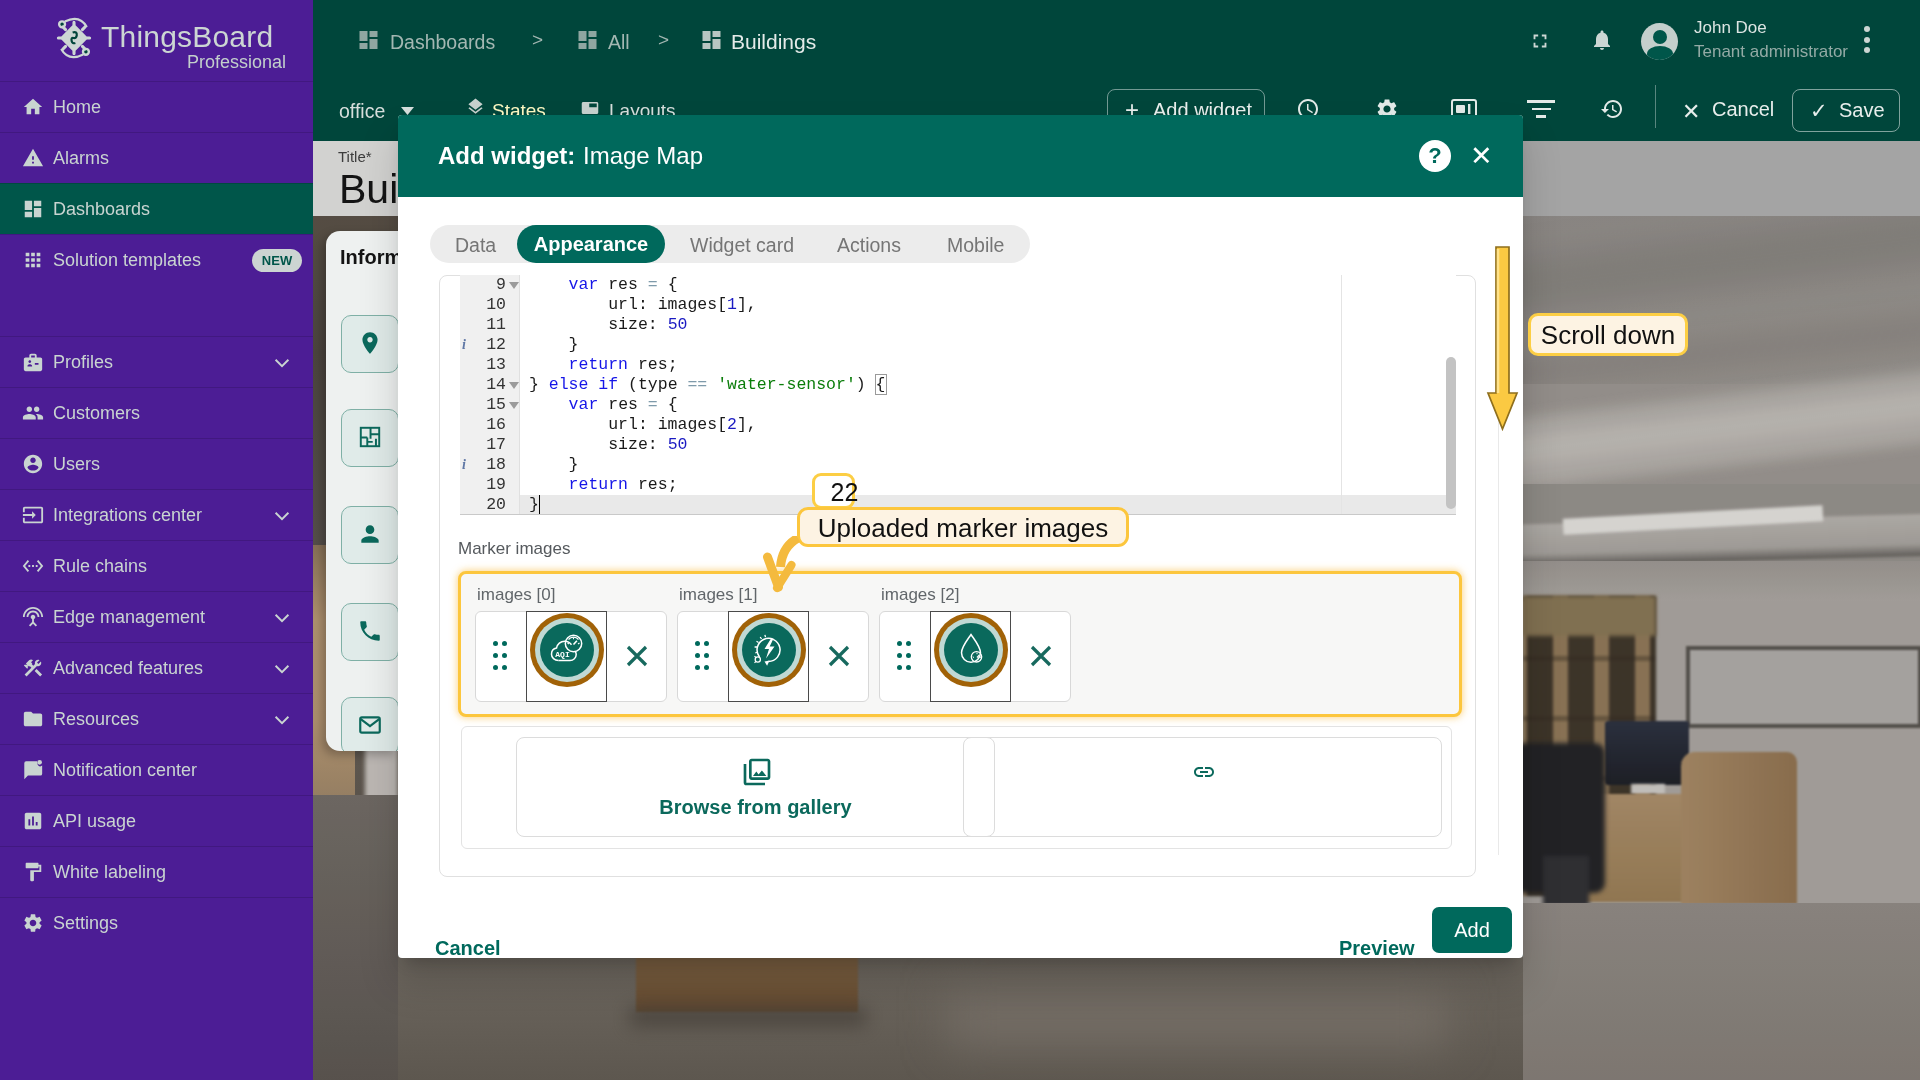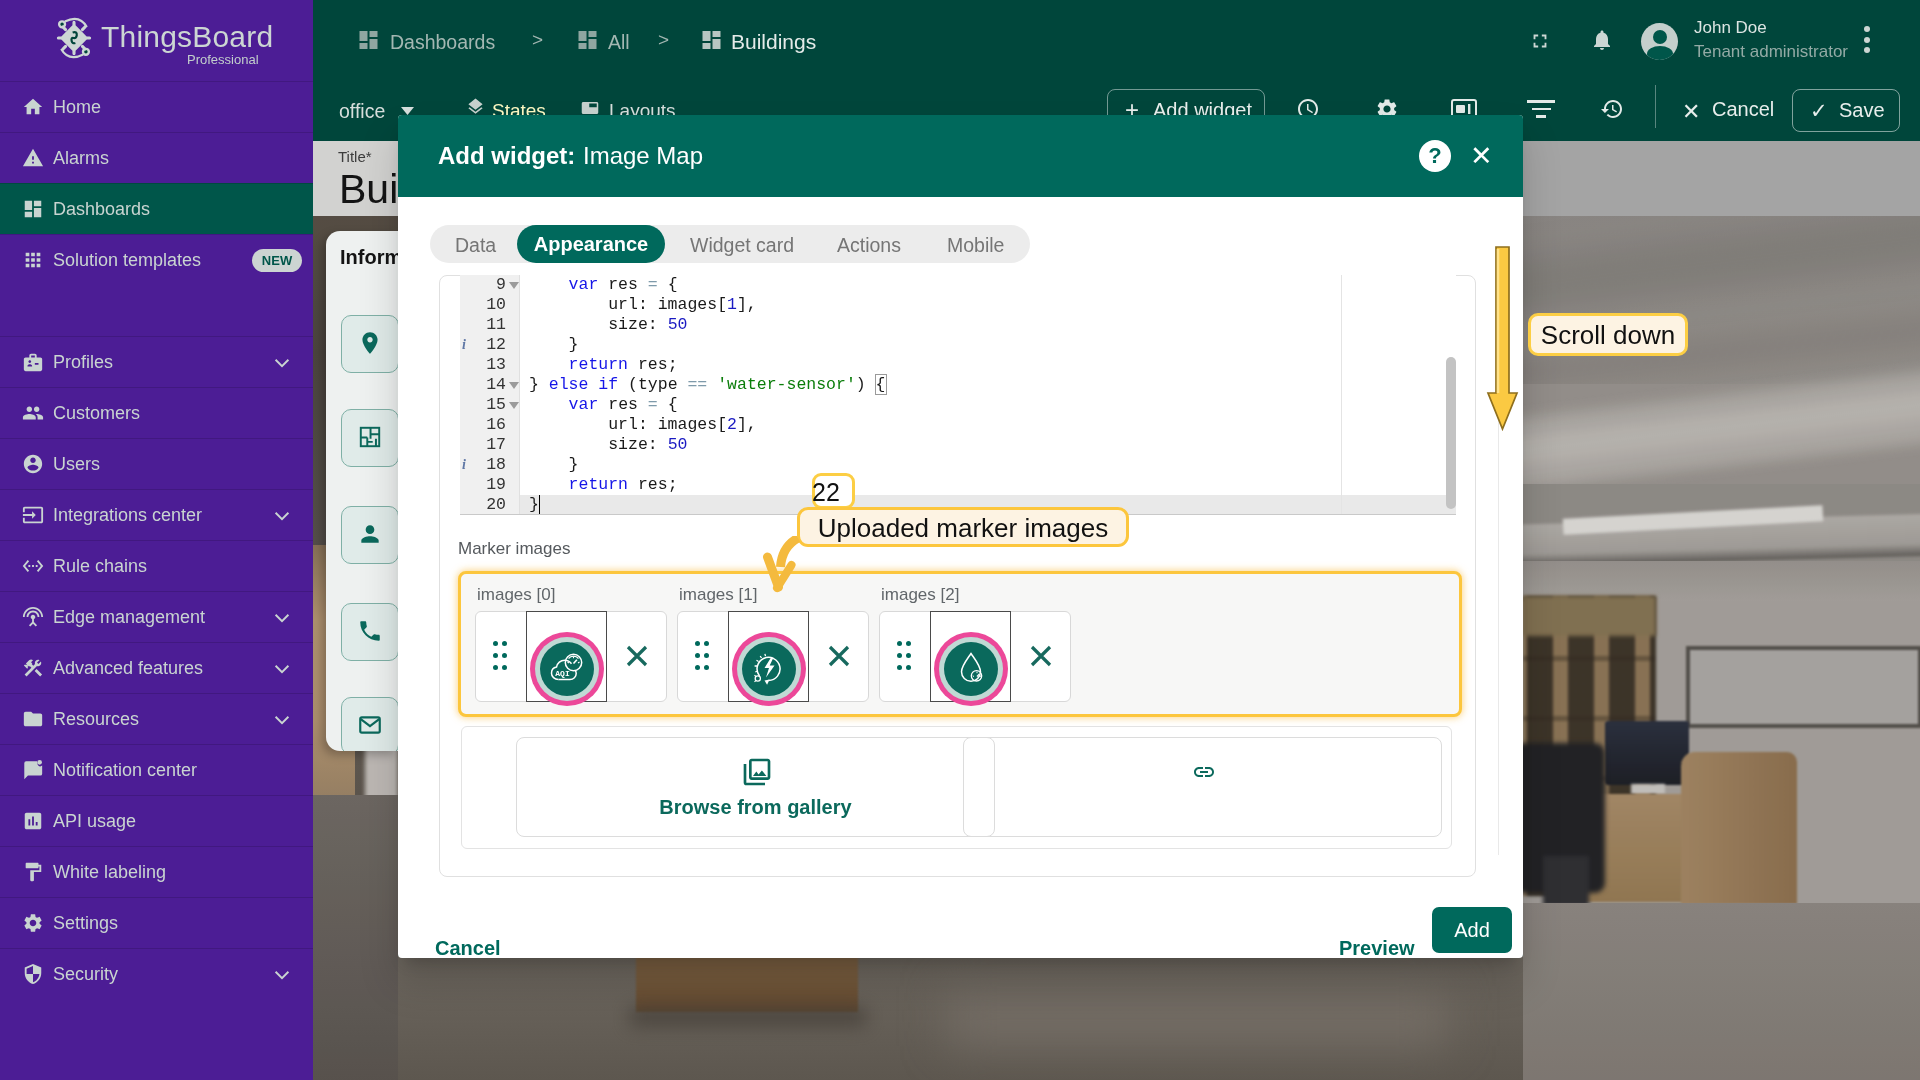--- a/index.html
+++ b/index.html
@@ -42,21 +42,21 @@
   #code .s { color:#0a7d0a; }
   #code .o { color:#7e9aaa; }
   #gutter { line-height:20px; font-family:'Liberation Mono',monospace; }
 
   
   .mcard { position:absolute; top:496px; width:192px; height:91px; background:#fff; border:1px solid #d8d8d8; border-radius:6px; }
   .mlabel { position:absolute; top:470px; font-size:17px; color:#61666a; }
   .dots { position:absolute; left:17px; top:29px; width:16px; height:32px; }
   .dots i { position:absolute; width:5px; height:5px; border-radius:50%; background:#00695C; }
   .ibox { position:absolute; left:50px; top:-1px; width:81px; height:91px; border:1px solid #4a4a4a; background:#fff; }
-  .halo { position:absolute; left:3px; top:20px; width:74px; height:74px; border-radius:50%; background:#ec4899; }
+  .halo { position:absolute; left:3px; top:1px; width:74px; height:74px; border-radius:50%; background:#a16207; }
   .halo2 { position:absolute; left:5px; top:5px; width:64px; height:64px; border-radius:50%; background:#c0d9d4; }
   .core { position:absolute; left:5px; top:5px; width:54px; height:54px; border-radius:50%; background:#0a695c; }
   .xbtn { position:absolute; left:145px; top:28px; width:32px; height:32px; }
 </style>
 </head>
 <body>
   <div class="abs" id="grayband"></div>
   <div class="abs" id="titleblock">
     <div style="position:absolute;left:25px;top:7px;font-size:15px;color:#3c3c3c;">Title*</div>
     <div style="position:absolute;left:26px;top:25px;font-size:41px;font-weight:400;color:#141414;white-space:nowrap;">Buildings</div>
@@ -221,21 +221,21 @@
       </g>
       <g transform="translate(24,24)">
         <g stroke="#cdd7d4" stroke-width="3.4" stroke-linecap="round">
           <path d="M0 -13 v-4 M0 13 v4 M-13 0 h-4 M13 0 h4 M-9.2 -9.2 l-2.8 -2.8 M9.2 9.2 l2.8 2.8 M9.2 -9.2 l2.8 -2.8 M-9.2 9.2 l-2.8 2.8"></path>
         </g>
         <rect x="-11" y="-11" width="22" height="22" rx="4" transform="rotate(45)" fill="#cdd7d4"></rect>
         <path d="M-1.5 -6 q5 -1.5 4.5 3 q-0.5 3.5 -3.5 3 q-3 -.5 -2 3.5 q.8 3 4 2" fill="none" stroke="#00463B" stroke-width="2.4"></path>
       </g>
     </svg>
     <div class="abs" style="left:101px;top:20px;font-size:30px;font-weight:400;color:#ccd6d3;letter-spacing:0.2px;">ThingsBoard</div>
-    <div class="abs" style="left:187px;top:52px;font-size:13px;color:#c3cfcc;">Professional</div>
+    <div class="abs" style="left:187px;top:52px;font-size:18px;color:#c3cfcc;">Professional</div>
     <div class="mi" style="top:81px">
       <svg class="ic" viewBox="0 0 24 24">
         <path d="M10 20v-6h4v6h5v-8h3L12 3 2 12h3v8z" fill="#c9d4d1"></path>
       </svg>
       <div class="tx">Home</div>
     </div>
     <div class="mi" style="top:132px">
       <svg class="ic" viewBox="0 0 24 24">
         <path d="M1 21h22L12 2 1 21zm12-3h-2v-2h2v2zm0-4h-2v-4h2v4z" fill="#c9d4d1"></path>
       </svg>
@@ -333,29 +333,20 @@
       <svg class="ic" viewBox="0 0 24 24">
         <path d="M18 4V3c0-.55-.45-1-1-1H5c-.55 0-1 .45-1 1v4c0 .55.45 1 1 1h12c.55 0 1-.45 1-1V6h1v4H9v11c0 .55.45 1 1 1h2c.55 0 1-.45 1-1v-9h8V4h-3z" fill="#c9d4d1"></path>
       </svg>
       <div class="tx">White labeling</div>
     </div>
     <div class="mi" style="top:897px">
       <svg class="ic" viewBox="0 0 24 24">
         <path d="M19.14 12.94c.04-.3.06-.61.06-.94 0-.32-.02-.64-.07-.94l2.03-1.58c.18-.14.23-.41.12-.61l-1.92-3.32c-.12-.22-.37-.29-.59-.22l-2.39.96c-.5-.38-1.03-.7-1.62-.94l-.36-2.54c-.04-.24-.24-.41-.48-.41h-3.84c-.24 0-.43.17-.47.41l-.36 2.54c-.59.24-1.13.57-1.62.94l-2.39-.96c-.22-.08-.47 0-.59.22L2.74 8.87c-.12.21-.08.47.12.61l2.03 1.58c-.05.3-.09.63-.09.94s.02.64.07.94l-2.03 1.58c-.18.14-.23.41-.12.61l1.92 3.32c.12.22.37.29.59.22l2.39-.96c.5.38 1.03.7 1.62.94l.36 2.54c.05.24.24.41.48.41h3.84c.24 0 .44-.17.47-.41l.36-2.54c.59-.24 1.13-.56 1.62-.94l2.39.96c.22.08.47 0 .59-.22l1.92-3.32c.12-.22.07-.47-.12-.61l-2.01-1.58zM12 15.6c-1.98 0-3.6-1.62-3.6-3.6s1.62-3.6 3.6-3.6 3.6 1.62 3.6 3.6-1.62 3.6-3.6 3.6z" fill="#c9d4d1"></path>
       </svg>
       <div class="tx">Settings</div>
-    </div>
-    <div class="mi" style="top:948px">
-      <svg class="ic" viewBox="0 0 24 24">
-        <path d="M12 1L3 5v6c0 5.55 3.84 10.74 9 12 5.16-1.26 9-6.45 9-12V5l-9-4zm0 10.99h7c-.53 4.12-3.28 7.79-7 8.94V12H5V6.3l7-3.11v8.8z" fill="#c9d4d1"></path>
-      </svg>
-      <div class="tx">Security</div>
-      <svg class="ch" viewBox="0 0 20 12">
-        <path d="M2 2 l8 8 8-8" fill="none" stroke="#c9d4d1" stroke-width="2.4"></path>
-      </svg>
     </div>
   </div>
   <div class="abs" id="modal">
     <div id="modal-header">
       <div class="abs" style="left:40px;top:27px;font-size:24px;font-weight:600;color:#fff;">Add widget:</div>
       <div class="abs" style="left:185px;top:27px;font-size:24px;font-weight:400;color:#fff;">Image Map</div>
       <div class="abs" style="left:1021px;top:25px;width:32px;height:32px;border-radius:50%;background:#fff;color:#00695C;font-size:22px;font-weight:700;text-align:center;line-height:32px;">?</div>
       <div class="abs" style="left:1072px;top:25px;font-size:27px;color:#fff;">✕</div>
     </div>
 
@@ -514,21 +505,21 @@
 
     <svg class="abs" style="left:1485px;top:246px" width="36" height="186" viewBox="0 0 36 186">
       <path d="M11 1 h13 v146 h8 L17.5 183 L3 147 h8 z" fill="#fbc942" stroke="#8f6f1d" stroke-width="1.7"></path>
       <path d="M13 3 v144" stroke="#ffe28a" stroke-width="2.6"></path>
     </svg>
 
     <div class="abs" style="left:1528px;top:313px;width:160px;height:43px;background:#fdf3e3;border:3.5px solid #fcce44;border-radius:10px;"></div>
     <div class="abs" style="left:1528px;top:320px;width:160px;text-align:center;font-size:26px;color:#111;">Scroll down</div>
 
     <div class="abs" style="left:812px;top:473px;width:43px;height:36px;background:#fff;border:3px solid #fcce44;border-radius:9px;"></div>
-    <div class="abs" style="left:812px;top:478px;width:65px;text-align:left;font-size:25px;color:#111;">22</div>
+    <div class="abs" style="left:812px;top:478px;width:65px;text-align:center;font-size:25px;color:#111;">22</div>
 
     <div class="abs" style="left:797px;top:507px;width:332px;height:40px;background:#fdf3e3;border:3.5px solid #fcc63d;border-radius:11px;"></div>
     <div class="abs" style="left:797px;top:513px;width:332px;text-align:center;font-size:26px;color:#111;">Uploaded marker images</div>
 
     <svg class="abs" style="left:760px;top:536px" width="42" height="60" viewBox="0 0 42 60">
       <path d="M38 2 C27 8 21.5 17 20.5 31" fill="none" stroke="#f4ba3e" stroke-width="9"></path>
       <path d="M7.5 21 L18.5 51" fill="none" stroke="#f4ba3e" stroke-width="9" stroke-linecap="round"></path>
       <path d="M17 52 L31.5 29" fill="none" stroke="#f4ba3e" stroke-width="8" stroke-linecap="round"></path>
     </svg>
   </div>

